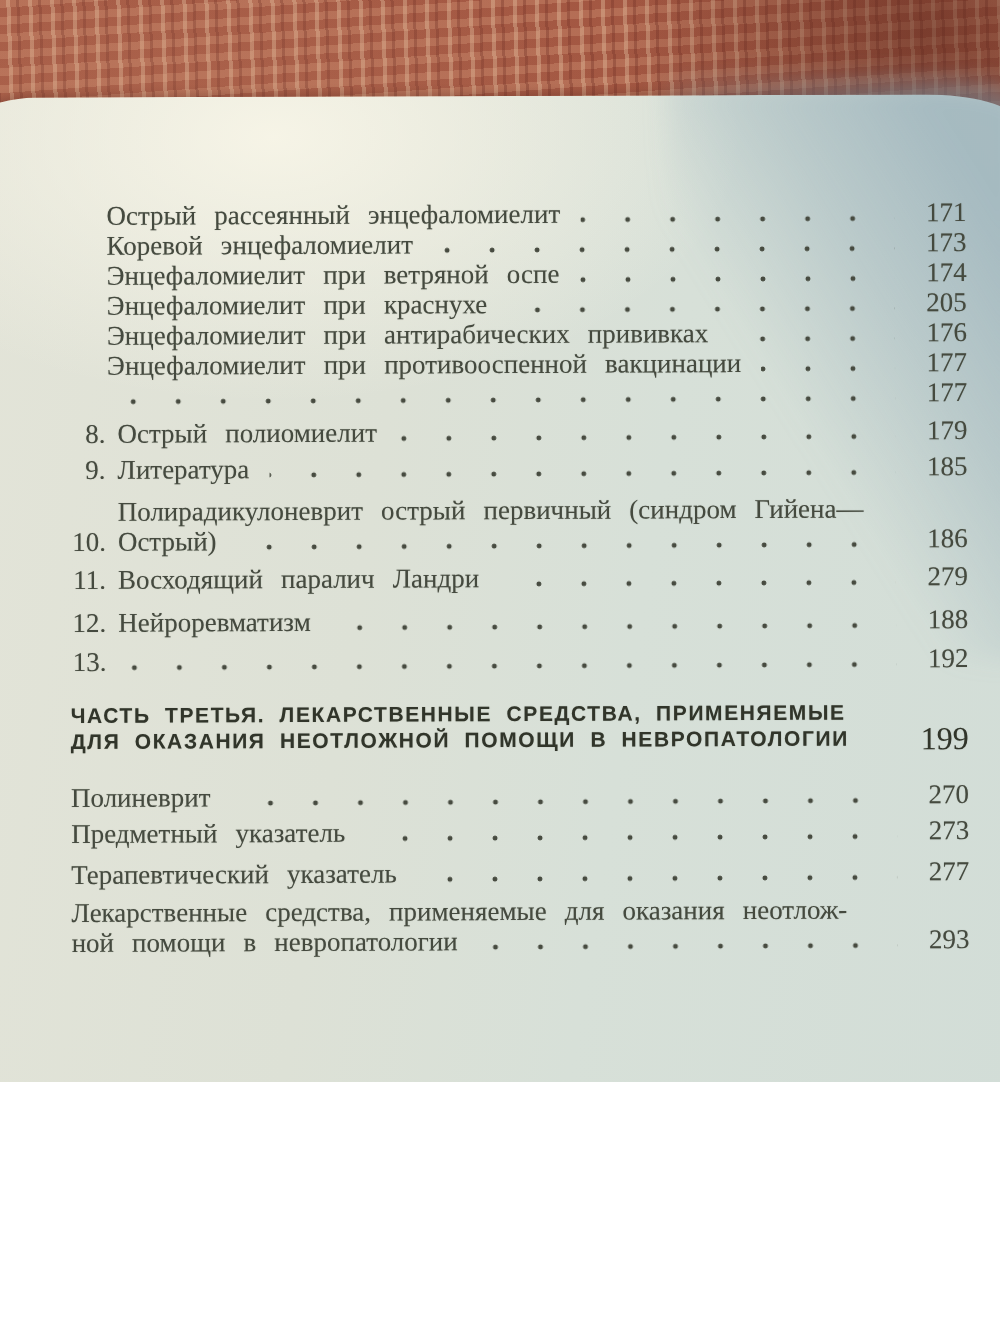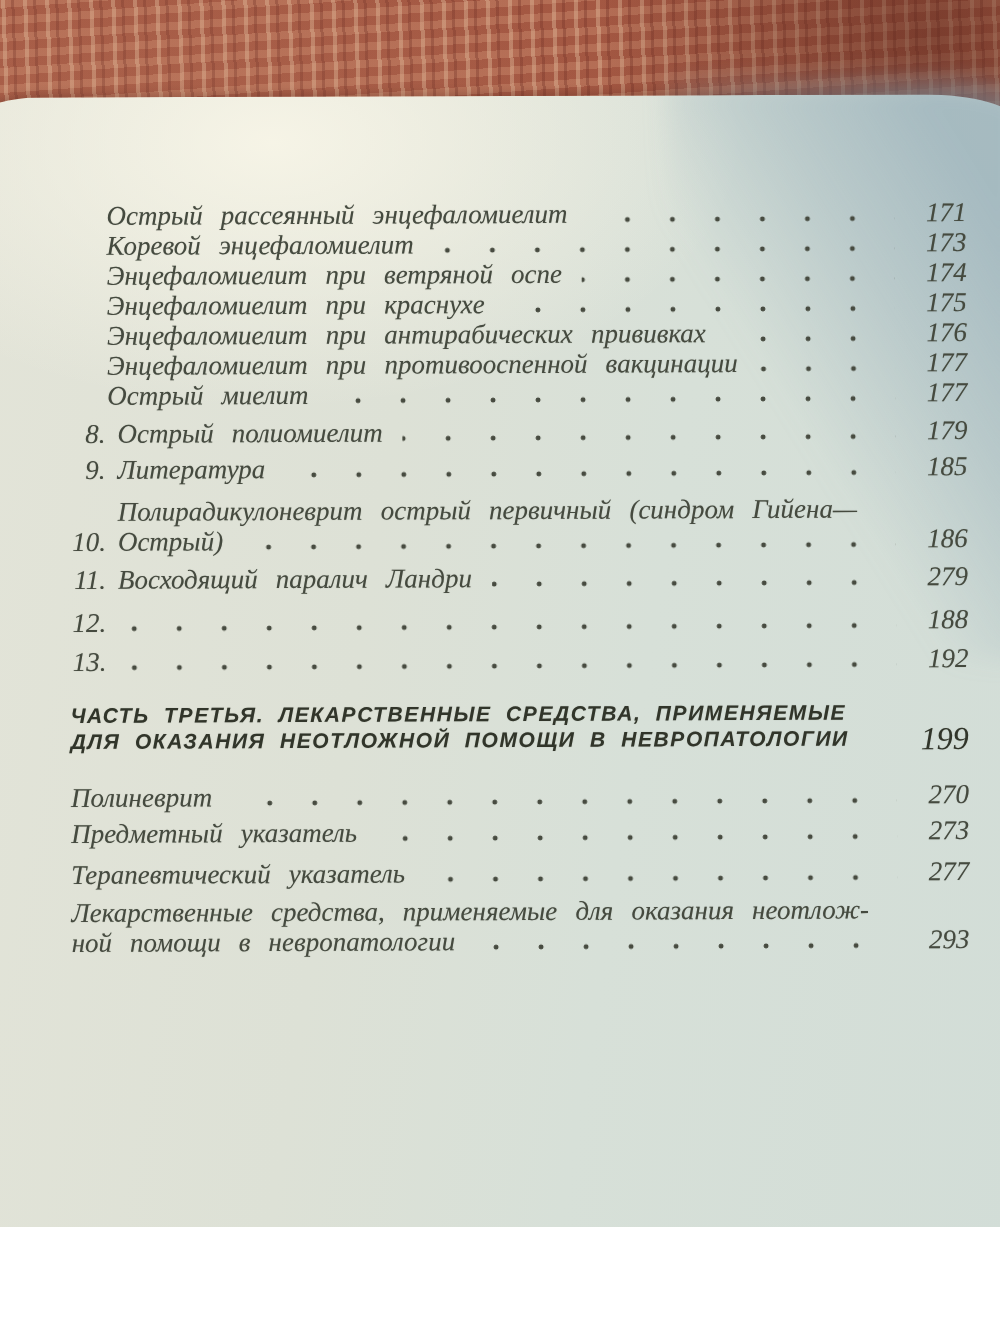--- a/index.html
+++ b/index.html
@@ -1,25 +1,24 @@
 <!DOCTYPE html>
 <html><head>
 <meta charset="utf-8">
 <style>
   html,body{margin:0;padding:0;}
   body{width:1000px;height:1333px;overflow:hidden;}
   .scene{
-    position:relative;width:1000px;height:1227px;overflow:hidden;
+    position:relative;width:1000px;height:1082px;overflow:hidden;
     background-color:#ac5f48;
     background-image:
       radial-gradient(circle at 93% 3%, rgba(88,38,28,0.55), rgba(88,38,28,0) 22%),
       radial-gradient(circle at 12% 40%, rgba(215,160,128,0.30), rgba(215,160,128,0) 55%),
       repeating-linear-gradient(88deg, rgba(226,188,156,0.42) 0 4px, rgba(226,188,156,0) 4px 10px, rgba(118,52,40,0.38) 10px 13px, rgba(118,52,40,0) 13px 22px),
       repeating-linear-gradient(176deg, rgba(210,162,132,0.22) 0 8px, rgba(138,66,50,0.25) 8px 17px);
-    font-style: italic;
   }
   .page{
     position:absolute;left:-14px;right:-16px;top:96px;bottom:-12px;
     transform:rotate(-0.2deg);
     border-radius:55px 90px 0 0 / 16px 26px 0 0;
     background-image:
       radial-gradient(ellipse 760px 430px at 28% 4%, rgba(250,247,233,0.85), rgba(250,247,233,0) 62%),
       linear-gradient(99deg, #e3e4d8 0%, #dde1d6 38%, #d7e0d8 62%, #d2ddd7 100%);
     box-shadow:0 -3px 8px rgba(60,25,18,0.25);
   }
@@ -83,34 +82,33 @@
       <span class="pg">173</span>
     </div>
     <div class="row sub">
       <span class="tit">Энцефаломиелит при ветряной оспе</span>
       <span class="leader"></span>
       <span class="pg">174</span>
     </div>
     <div class="row sub">
       <span class="tit">Энцефаломиелит при краснухе</span>
       <span class="leader"></span>
-      <span class="pg">175</span>
+      <span class="pg">205</span>
     </div>
     <div class="row sub">
       <span class="tit">Энцефаломиелит при антирабических прививках</span>
       <span class="leader"></span>
       <span class="pg">176</span>
     </div>
     <div class="row sub">
       <span class="tit">Энцефаломиелит при противооспенной вакцинации</span>
       <span class="leader"></span>
       <span class="pg">177</span>
     </div>
     <div class="row sub">
-      <span class="tit">Острый миелит</span>
       <span class="leader"></span>
       <span class="pg">177</span>
     </div>
 
     <div class="row mt8">
       <span class="num">8.</span>
       <span class="tit ntit">Острый полиомиелит</span>
       <span class="leader"></span>
       <span class="pg">179</span>
     </div>
@@ -132,20 +130,21 @@
       <span class="pg">186</span>
     </div>
     <div class="row mt8">
       <span class="num">11.</span>
       <span class="tit ntit">Восходящий паралич Ландри</span>
       <span class="leader"></span>
       <span class="pg">279</span>
     </div>
     <div class="row mt13">
       <span class="num">12.</span>
+      <span class="tit ntit">Нейроревматизм</span>
       <span class="leader"></span>
       <span class="pg">188</span>
     </div>
     <div class="row mt9">
       <span class="num">13.</span>
       <span class="leader"></span>
       <span class="pg">192</span>
     </div>
 
     <div class="row two part mt26">

